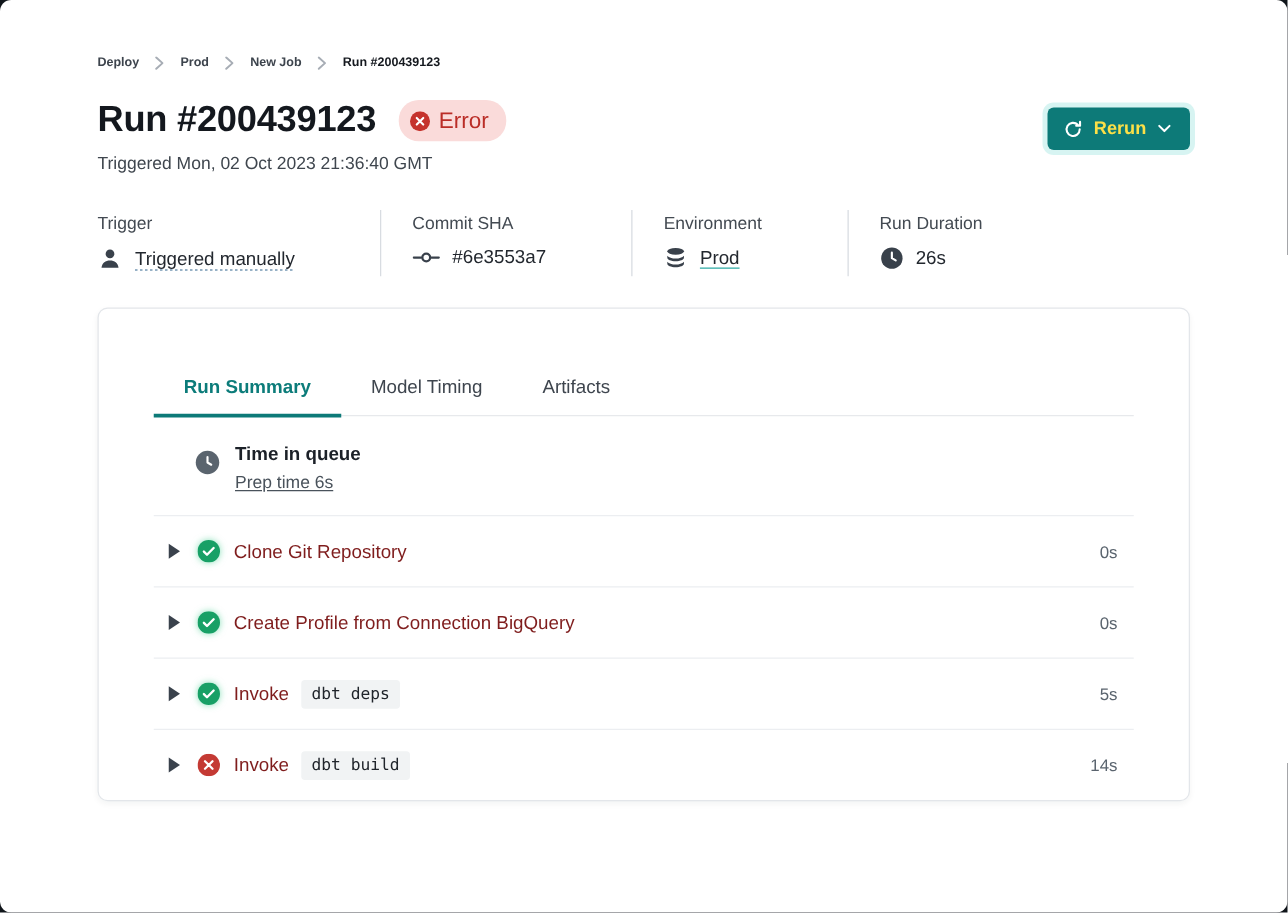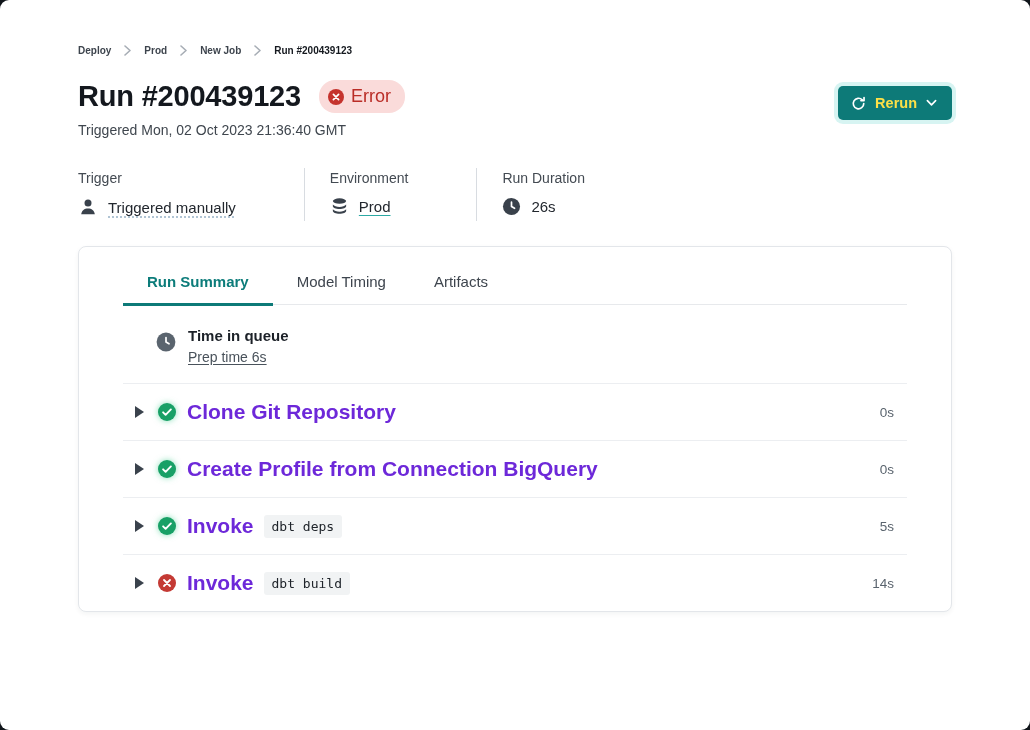--- a/index.html
+++ b/index.html
@@ -56,21 +56,21 @@
   .meta-label { font-size:14px; color:#434a52; }
   .meta-value { margin-top:11px; display:flex; align-items:center; gap:10px; font-size:15px; color:#22272e; }
   .u-dotted { text-decoration:underline dotted; text-decoration-color:#97b1c6; text-underline-offset:4px; cursor:pointer; }
   .u-teal { text-decoration:underline; text-decoration-color:#2ca9a4; text-underline-offset:3px; cursor:pointer; }
 
   
   .card {
     margin:25px 78px 0;
     border:1px solid #e3e6ea; border-radius:8px;
     box-shadow:0 2px 5px rgba(20,30,45,0.05);
-    padding:20px 44px 0;
+    padding:48px 44px 0;
     background:#fff;
   }
   .tabs { display:flex; border-bottom:1px solid #e7e9ec; }
   .tab {
     padding:6px 24px 13px;
     font-size:15px; color:#3e454e;
     border-bottom:3px solid transparent;
     margin-bottom:-2px;
     cursor:pointer; white-space:nowrap;
   }
@@ -84,21 +84,21 @@
 
   .step-row { display:flex; align-items:center; height:57px; border-top:1px solid #eceef1; padding-left:12px; cursor:pointer; }
   .expander {
     width:0; height:0; flex:none;
     border-left:9px solid #3a424c;
     border-top:6px solid transparent;
     border-bottom:6px solid transparent;
   }
   .status-icon { margin-left:14px; display:flex; flex:none; }
   .glow-green { filter:drop-shadow(0 0 3px rgba(35,195,123,0.55)); }
-  .step-name { margin-left:11px; font-size:21px; font-weight:700; color:#6d28d9; }
+  .step-name { margin-left:11px; font-size:15px; font-weight:400; color:#7f1d1d; }
   .code-pill {
     margin-left:10px;
     font-family:"DejaVu Sans Mono", monospace;
     font-size:13px; color:#20252b;
     background:#f1f3f4; border-radius:3px;
     padding:4px 8px;
   }
   .duration { margin-left:auto; padding-right:13px; font-size:13.5px; color:#5a646e; }
 
   .footer-row { border-top:1px solid #eceef1; padding:25px 0 27px; margin-left:-6px;
@@ -171,20 +171,33 @@
           <span style="display:flex">
             <svg width="20" height="20" viewBox="0 0 20 20" fill="#39414b">
                 <circle cx="10" cy="6.1" r="3.5"></circle>
                 <path d="M3.2 17.2c.5-3.8 3.2-5.8 6.8-5.8s6.3 2 6.8 5.8z"></path>
               </svg>
           </span>
           <span class="u-dotted">Triggered manually</span>
         </div>
       </div>
       <div class="meta-item">
+        <div class="meta-label">Commit SHA</div>
+        <div class="meta-value">
+          <span style="display:flex">
+            <svg width="22" height="12" viewBox="0 0 22 12">
+                <circle cx="11" cy="6" r="3.1" fill="none" stroke="#39414b" stroke-width="1.8"></circle>
+                <line x1="1" y1="6" x2="7" y2="6" stroke="#39414b" stroke-width="1.8" stroke-linecap="round"></line>
+                <line x1="15" y1="6" x2="21" y2="6" stroke="#39414b" stroke-width="1.8" stroke-linecap="round"></line>
+              </svg>
+          </span>
+          <span>#6e3553a7</span>
+        </div>
+      </div>
+      <div class="meta-item">
         <div class="meta-label">Environment</div>
         <div class="meta-value">
           <span style="display:flex">
             <svg width="19" height="19" viewBox="0 0 20 20" fill="#39414b">
                 <ellipse cx="10" cy="4.3" rx="7" ry="2.9"></ellipse>
                 <path d="M3 8c1.3 1.5 4 2.4 7 2.4S15.7 9.5 17 8v1.7c0 1.6-3.1 2.9-7 2.9s-7-1.3-7-2.9z"></path>
                 <path d="M3 13c1.3 1.5 4 2.4 7 2.4s5.7-.9 7-2.4v1.7c0 1.6-3.1 2.9-7 2.9s-7-1.3-7-2.9z"></path>
               </svg>
           </span>
           <span class="u-teal">Prod</span>

